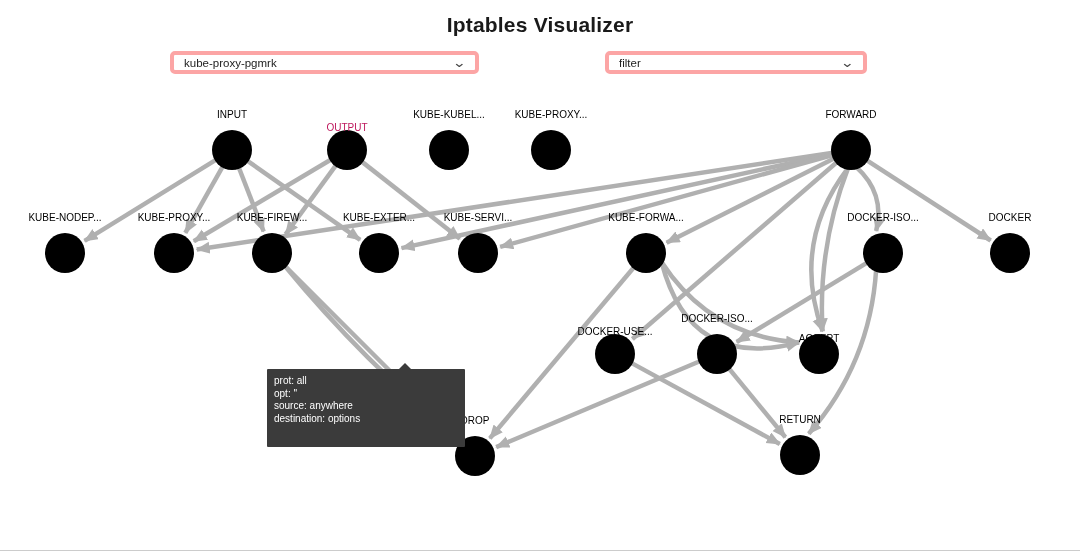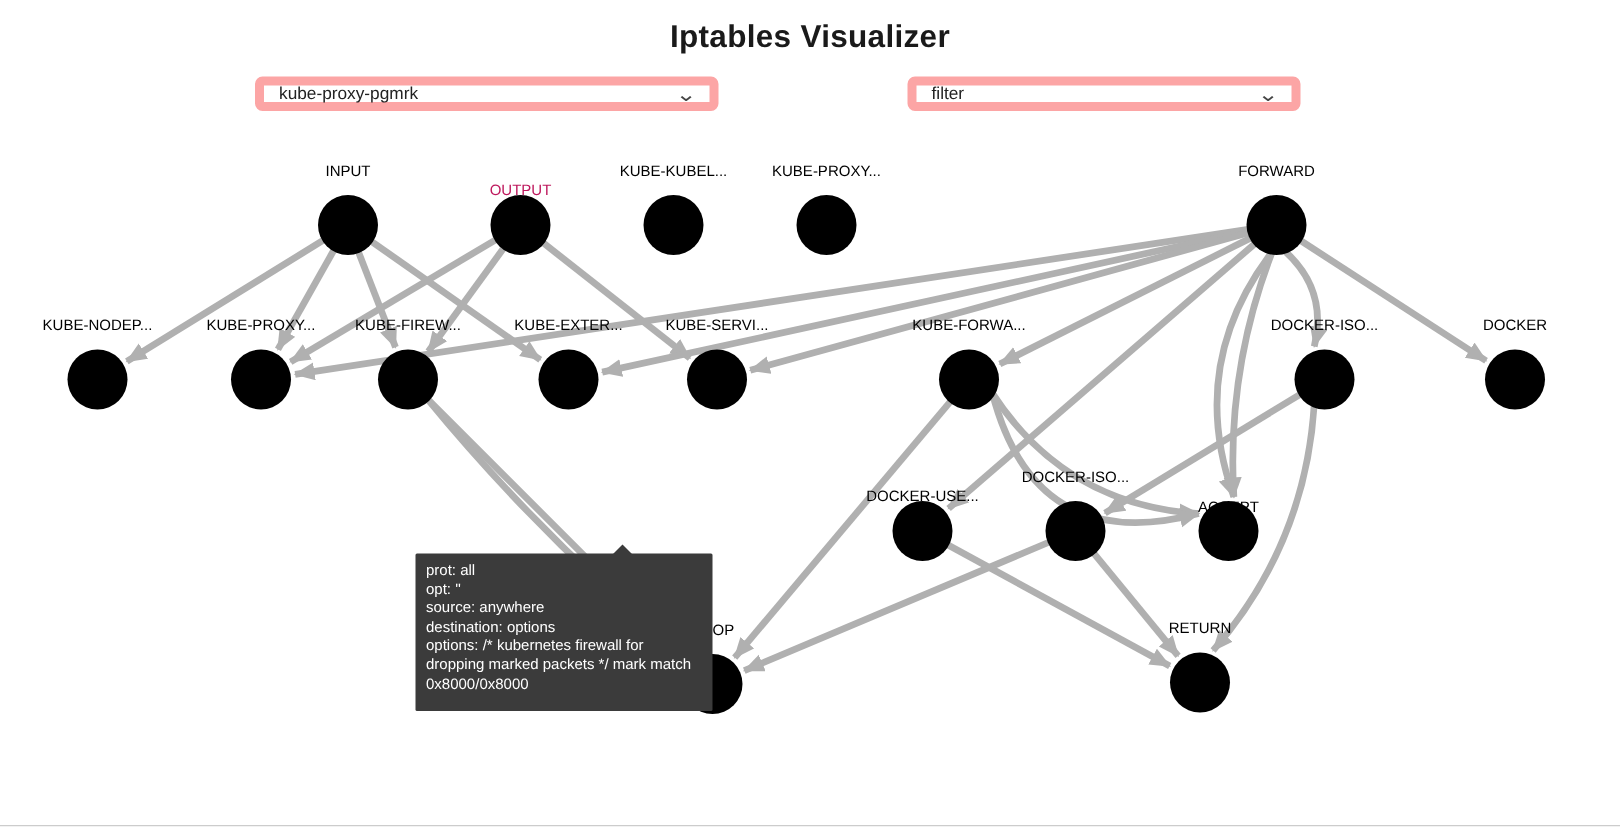--- a/index.html
+++ b/index.html
@@ -6,36 +6,36 @@
   body {
     width:1080px; height:551px; position:relative; overflow:hidden;
     background:#ffffff; font-family:"Liberation Sans", sans-serif;
   }
   .title {
     position:absolute; top:13px; left:0; width:100%; text-align:center;
     font-size:21px; font-weight:700; color:#1a1a1a; letter-spacing:0.2px;
   }
   .select {
     position:absolute; height:23px; box-sizing:border-box;
-    border:6px solid #fca5a5; border-radius:5px; background:#ffffff;
+    border:4px solid #fca5a5; border-radius:5px; background:#ffffff;
     display:flex; align-items:center; justify-content:space-between;
     padding:0 10px; font-size:11.5px; color:#222222; cursor:pointer;
   }
   #chain-select { left:170px; top:51px; width:309px; }
   #table-select { left:605px; top:51px; width:262px; }
   .chev { font-size:13px; color:#444444; line-height:1; margin-left:8px; transform:scaleX(1.3); }
   #edges-svg { position:absolute; left:0; top:0; z-index:1; }
   .node { position:absolute; border-radius:50%; z-index:2; }
   .node-label {
     position:absolute; width:180px; text-align:center; white-space:nowrap;
     font-size:10px; color:#000000; z-index:2;
   }
   .tooltip {
     position:absolute; left:267px; top:369px; width:184px; z-index:10;
-    padding:6px 7px 11px 7px; font-size:10px; line-height:1.26; border-radius:1px;margin-left:10px;
+    padding:6px 7px 22px 7px; font-size:10px; line-height:1.26; border-radius:1px;
   }
   .tooltip-caret {
     position:absolute; top:-6px; left:131px; width:0; height:0;
     border-left:7px solid transparent; border-right:7px solid transparent;
     border-bottom:7px solid #3b3b3b;
   }
   .tooltip-line { white-space:normal; word-wrap:break-word; }
   .bottom-edge { position:absolute; left:0; right:0; bottom:0; height:1px; background:#cccccc; }
 </style>
 </head>
@@ -125,17 +125,16 @@
     <div class="node-label" style="left: 710px; top: 414px; color: rgb(0, 0, 0);">RETURN</div>
   </div>
 
 <div class="tooltip" style="background: rgb(59, 59, 59); color: rgb(255, 255, 255);">
   <div class="tooltip-caret" style="border-bottom-color: rgb(59, 59, 59);"></div>
   <div id="tooltip-lines">
       <div class="tooltip-line">prot: all</div>
       <div class="tooltip-line">opt: ''</div>
       <div class="tooltip-line">source: anywhere</div>
       <div class="tooltip-line">destination: options</div>
-      <div class="tooltip-line">options: /* kubernetes firewall for dropping marked packets */ mark match 0x8000/0x8000</div>
     </div>
 </div>
 
 <div class="bottom-edge"></div>
 
 </body></html>

